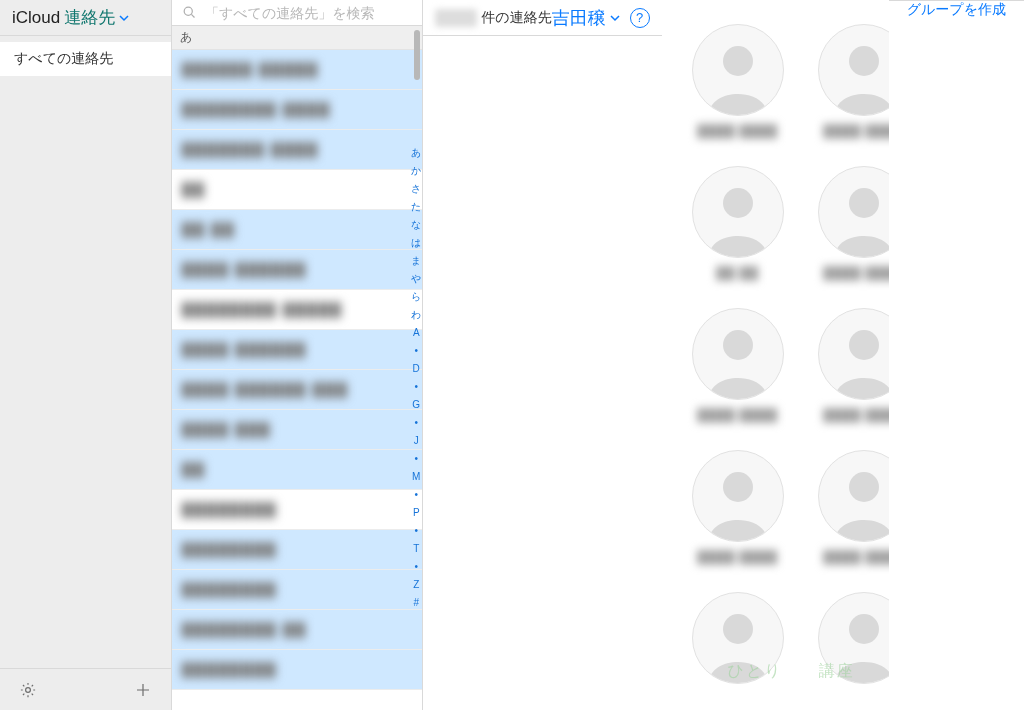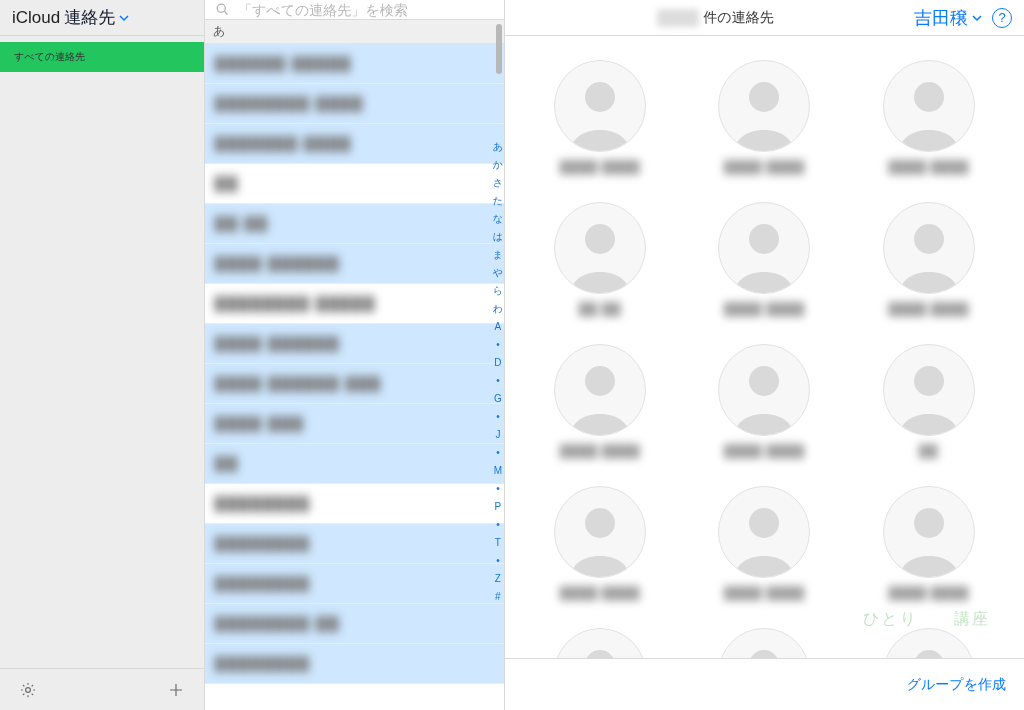--- a/index.html
+++ b/index.html
@@ -1,55 +1,55 @@
 <!DOCTYPE html>
 <html><head>
 <meta charset="utf-8">
 <style>
 * { margin:0; padding:0; box-sizing:border-box; font-family:-apple-system,BlinkMacSystemFont,"Helvetica Neue",Arial,sans-serif; }
 html,body{width:1024px;height:710px;overflow:hidden;background:#fff;}
 .app{display:flex;height:100%;}
 .sidebar{width:205px;background:#ededed;border-right:1px solid #d9d9d9;display:flex;flex-direction:column;}
 .sidebar-top{height:36px;display:flex;align-items:center;padding:0 12px;border-bottom:1px solid #d9d9d9;}
 .brand{font-size:17px;font-weight:400;color:#222;margin-right:4px;}
-.app-name{color:#0f172a;font-size:17px;display:flex;align-items:center;cursor:pointer;}
+.app-name{color:#0f766e;font-size:17px;display:flex;align-items:center;cursor:pointer;}
 .chev{margin-left:4px;display:inline-block;}
 .chev svg{display:block;}
 .groups{flex:1;padding-top:6px;}
-.group-item{padding:8px 14px;font-size:10px;color:#333;background:#22c55e;cursor:pointer;}
+.group-item{padding:8px 14px;font-size:14px;color:#333;background:#ffffff;cursor:pointer;}
 .sidebar-bottom{height:42px;border-top:1px solid #d9d9d9;display:flex;align-items:center;justify-content:space-between;padding:0 16px;}
 .icon-btn{width:24px;height:24px;display:flex;align-items:center;justify-content:center;color:#6d6d6d;cursor:pointer;}
 
 .list{width:300px;border-right:1px solid #d9d9d9;display:flex;flex-direction:column;background:#fff;}
-.search-row{height:20px;border-bottom:1px solid #d9d9d9;display:flex;align-items:center;padding:0 10px;color:#b0b0b0;}
+.search-row{height:26px;border-bottom:1px solid #d9d9d9;display:flex;align-items:center;padding:0 10px;color:#b0b0b0;}
 .search-row input{border:none;outline:none;flex:1;font-size:14px;margin-left:8px;color:#333;}
 .search-row input::placeholder{color:#b8b8b8;}
 .list-body{flex:1;position:relative;overflow:hidden;}
 .section-header{background:#efefef;font-size:12px;color:#555;padding:3px 8px;border-bottom:1px solid #e3e3e3;}
 .contact-row{height:40px;border-bottom:1px solid #ececec;display:flex;align-items:center;padding:0 10px;font-size:14px;color:#333;cursor:pointer;}
 .contact-row.sel{background:#cfe8ff;}
 .blur-text{filter:blur(5px);color:#7a7a7a;letter-spacing:2px;white-space:nowrap;overflow:hidden;}
 .scrollbar{position:absolute;right:2px;top:4px;width:6px;height:50px;background:#b8b8b8;border-radius:3px;}
 .index-strip{position:absolute;right:1px;top:120px;display:flex;flex-direction:column;align-items:center;gap:4px;}
 .index-strip span{font-size:10px;color:#1673d8;cursor:pointer;line-height:14px;}
 
-.detail{flex:1;display:flex;flex-direction:column;background:#fff;}
+.detail{flex:1;display:flex;flex-direction:row;background:#fff;}
 .detail-top{height:36px;border-bottom:1px solid #d9d9d9;display:flex;align-items:center;padding:0 12px;}
 .detail-top .center{flex:1;display:flex;justify-content:center;align-items:center;gap:4px;}
 .count-blur{display:inline-block;width:42px;height:18px;background:#ddd;filter:blur(3px);border-radius:3px;}
 .count-label{font-size:14px;color:#333;}
 .user-menu{color:#097aff;font-size:18px;display:flex;align-items:center;cursor:pointer;}
 .help{width:20px;height:20px;border:1.6px solid #097aff;border-radius:50%;display:flex;align-items:center;justify-content:center;color:#097aff;font-size:13px;margin-left:10px;cursor:pointer;}
 .grid{flex:1;padding:24px 30px;overflow:hidden;position:relative;}
 .cards{display:grid;grid-template-columns:repeat(3,1fr);gap:28px 34px;}
 .card{display:flex;flex-direction:column;align-items:center;cursor:pointer;}
 .avatar{width:92px;height:92px;border-radius:50%;border:1px solid #e2e2e2;background:#f7f7f7;display:flex;align-items:flex-end;justify-content:center;overflow:hidden;}
 .sil{width:70px;height:78px;}
 .card-name{margin-top:8px;font-size:12px;color:#999;filter:blur(4px);letter-spacing:1px;white-space:nowrap;}
-.detail-bottom{height:52px;border-top:1px solid #d9d9d9;display:flex;align-items:center;justify-content:flex-end;padding:0 18px;}
+.detail-bottom{height:52px;border-top:1px solid #d9d9d9;display:flex;justify-content:flex-end;padding:0 18px;}
 .create-group{color:#097aff;font-size:14px;cursor:pointer;}
 .watermark{position:absolute;right:34px;bottom:28px;color:#9fd29e;font-size:16px;opacity:.6;pointer-events:none;letter-spacing:2px;}
 </style>
 </head>
 <body>
 
 <div class="app">
 
   <div class="sidebar">
     <div class="sidebar-top">

